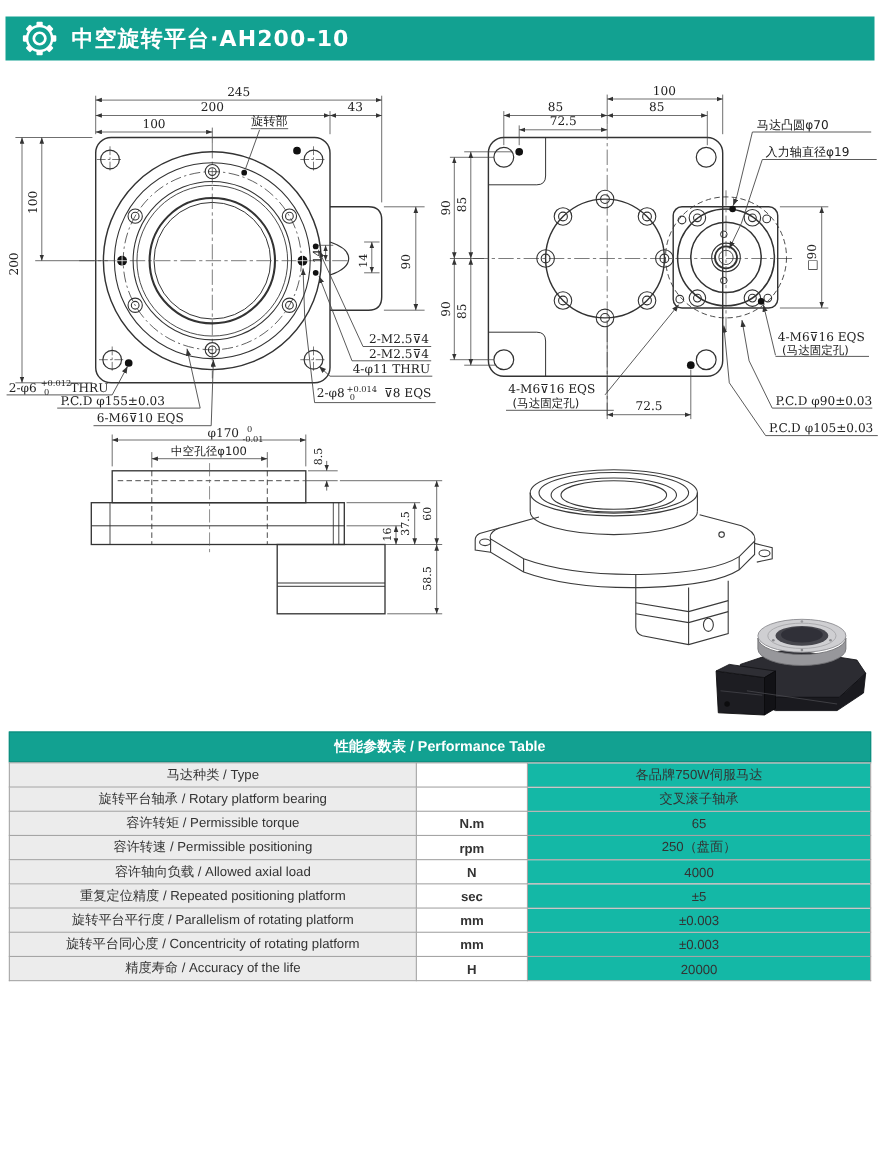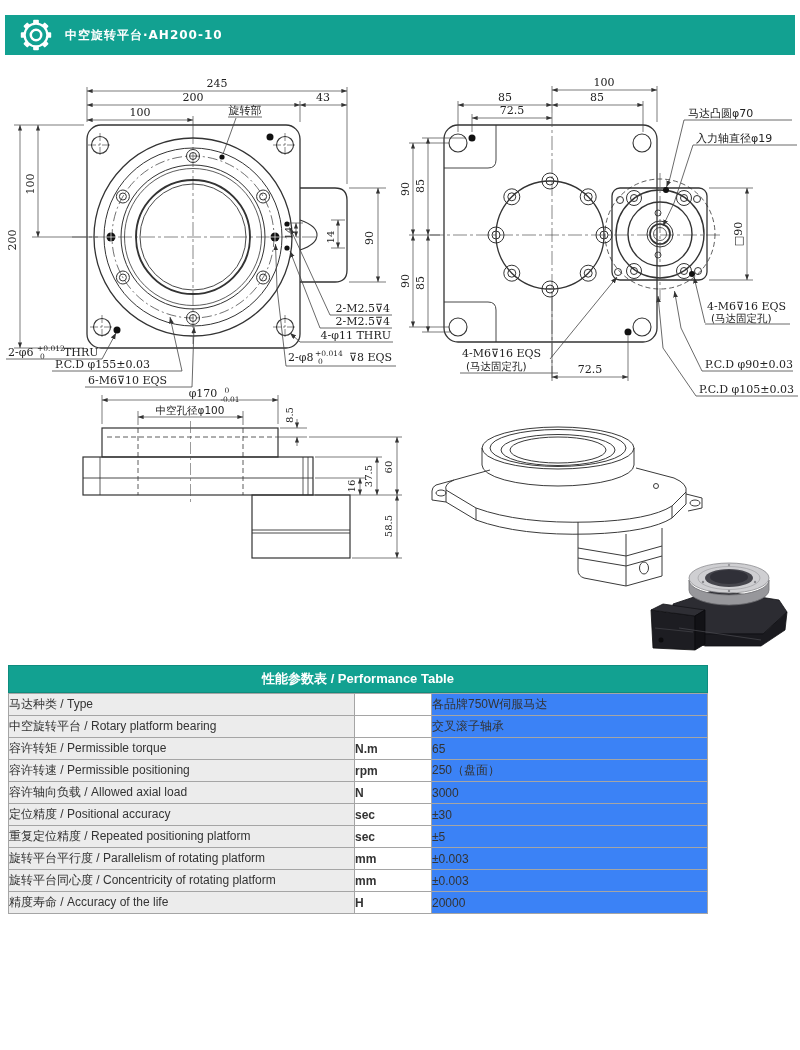--- a/index.html
+++ b/index.html
@@ -2,37 +2,37 @@
 <html><head>
 <meta charset="utf-8">
 <style>
   html,body{margin:0;padding:0;background:#fff;}
   body{width:800px;height:1050px;position:relative;overflow:hidden;
        font-family:"Liberation Sans", sans-serif;color:#333;}
   
   .header-bar{position:absolute;left:5px;top:15px;width:790px;height:40px;
     background:#12A191;display:flex;align-items:center;}
   .header-bar .gear{margin-left:12px;flex:0 0 auto;}
-  .header-title{color:#fff;font-size:12px;font-weight:bold;margin-left:10px;
+  .header-title{color:#fff;font-size:20px;font-weight:bold;margin-left:10px;
     letter-spacing:1px;font-family:"DejaVu Sans","Liberation Sans",sans-serif;}
   
   .drawing{position:absolute;}
   svg text{font-family:"DejaVu Serif","Liberation Serif",serif;fill:#222;}
   svg text.cn{font-family:"DejaVu Sans","Liberation Sans",sans-serif;}
   
-  .spec-table-wrap{position:absolute;left:8px;top:665px;width:700px;border-radius:19px;}
+  .spec-table-wrap{position:absolute;left:8px;top:665px;width:784px;border-radius:19px;}
   .spec-title{background:#12A191;color:#fff;text-align:center;font-size:13px;
     font-weight:600;height:26px;line-height:26px;border:1px solid #0e8c7e;}
   table.spec{border-collapse:collapse;width:100%;table-layout:fixed;
     border:1.5px solid #6e6e6e;}
   table.spec td{border:1px solid #a5a5a5;height:21px;font-size:12px;
-    text-align:left;padding:0 0;overflow:hidden;white-space:nowrap;}
+    text-align:center;padding:0 12px;overflow:hidden;white-space:nowrap;}
   td.lab{background:#ececec;width:345px;}
   td.unit{background:#fff;width:76px;font-weight:bold;}
-  td.val{background:#3b82f6;}
+  td.val{background:#14b8a6;}
 </style>
 </head>
 <body>
 
 <div class="header-bar">
   <svg class="gear" width="38" height="38" viewBox="0 0 40 40">
     <g fill="#fff">
       <rect x="17" y="4" width="6" height="8" rx="1"></rect>
       <rect x="17" y="28" width="6" height="8" rx="1"></rect>
       <rect x="4" y="17" width="8" height="6" rx="1"></rect>
@@ -446,43 +446,38 @@
 <div class="spec-table-wrap">
   <div class="spec-title">性能参数表 / Performance Table</div>
   <table class="spec">
     <tbody>
       <tr>
           <td class="lab">马达种类 / Type</td>
           <td class="unit"></td>
           <td class="val">各品牌750W伺服马达</td>
         </tr>
       <tr>
-          <td class="lab">中空旋转平台 / Rotary platform bearing</td>
+          <td class="lab">旋转平台轴承 / Rotary platform bearing</td>
           <td class="unit"></td>
           <td class="val">交叉滚子轴承</td>
         </tr>
       <tr>
           <td class="lab">容许转矩 / Permissible torque</td>
           <td class="unit">N.m</td>
           <td class="val">65</td>
         </tr>
       <tr>
           <td class="lab">容许转速 / Permissible positioning</td>
           <td class="unit">rpm</td>
           <td class="val">250（盘面）</td>
         </tr>
       <tr>
           <td class="lab">容许轴向负载 / Allowed axial load</td>
           <td class="unit">N</td>
-          <td class="val">3000</td>
-        </tr>
-      <tr>
-          <td class="lab">定位精度 / Positional accuracy</td>
-          <td class="unit">sec</td>
-          <td class="val">±30</td>
+          <td class="val">4000</td>
         </tr>
       <tr>
           <td class="lab">重复定位精度 / Repeated positioning platform</td>
           <td class="unit">sec</td>
           <td class="val">±5</td>
         </tr>
       <tr>
           <td class="lab">旋转平台平行度 / Parallelism of rotating platform</td>
           <td class="unit">mm</td>
           <td class="val">±0.003</td>

